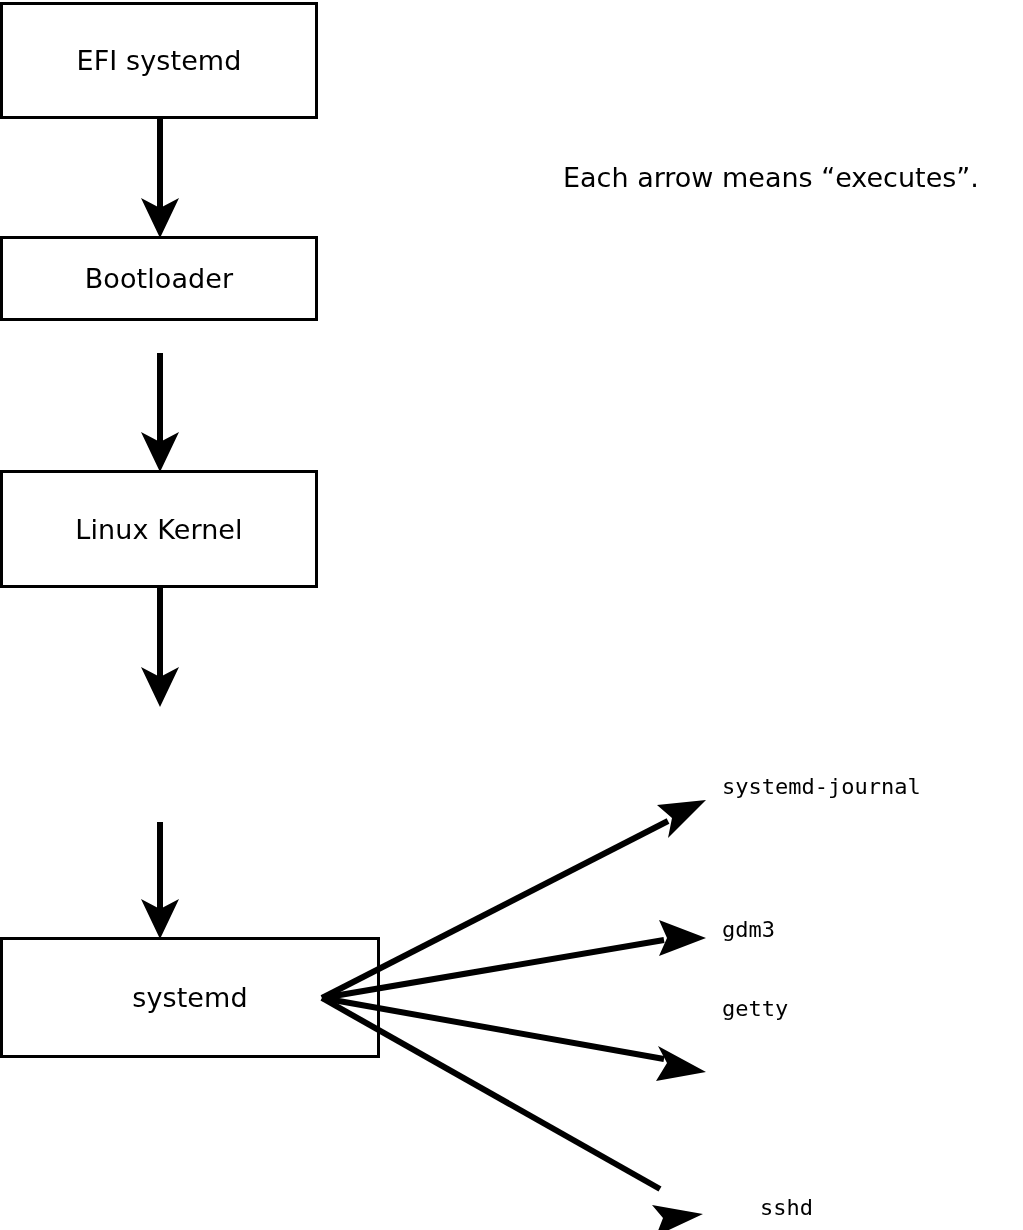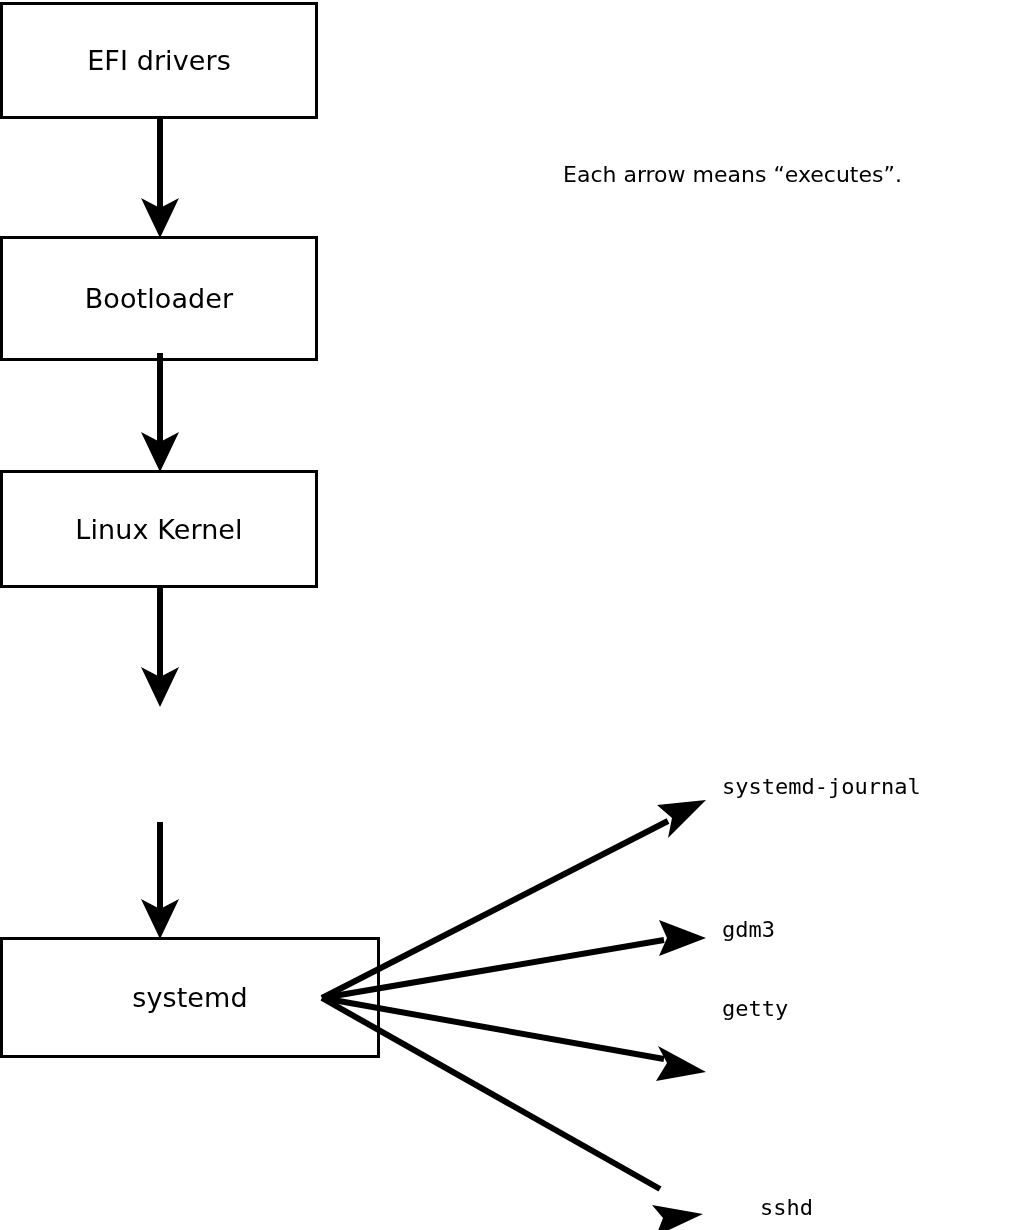--- a/index.html
+++ b/index.html
@@ -62,37 +62,37 @@
     font-size: 22px;
     font-weight: 400;
     color: #000000;
     line-height: 1;
     white-space: nowrap;
   }
   
   #legend-note {
     position: absolute;
     font-family: "DejaVu Sans", sans-serif;
-    font-size: 22px;
+    font-size: 27px;
     font-weight: 400;
     color: #000000;
     line-height: 1;
     white-space: nowrap;
   }
 </style>
 </head>
 <body>
 
 <div id="diagram-root">
 
   <div class="stage-box" style="left:0px; top:2px; width:318px; height:117px;">
-    <span class="stage-box-label">EFI drivers</span>
+    <span class="stage-box-label">EFI systemd</span>
   </div>
 
-  <div class="stage-box" style="left:0px; top:236px; width:318px; height:125px;">
+  <div class="stage-box" style="left:0px; top:236px; width:318px; height:85px;">
     <span class="stage-box-label">Bootloader</span>
   </div>
 
   <div class="stage-box" style="left:0px; top:470px; width:318px; height:118px;">
     <span class="stage-box-label">Linux Kernel</span>
   </div>
 
 
   <div class="stage-box" style="left:0px; top:937px; width:380px; height:121px;">
     <span class="stage-box-label">systemd</span>

